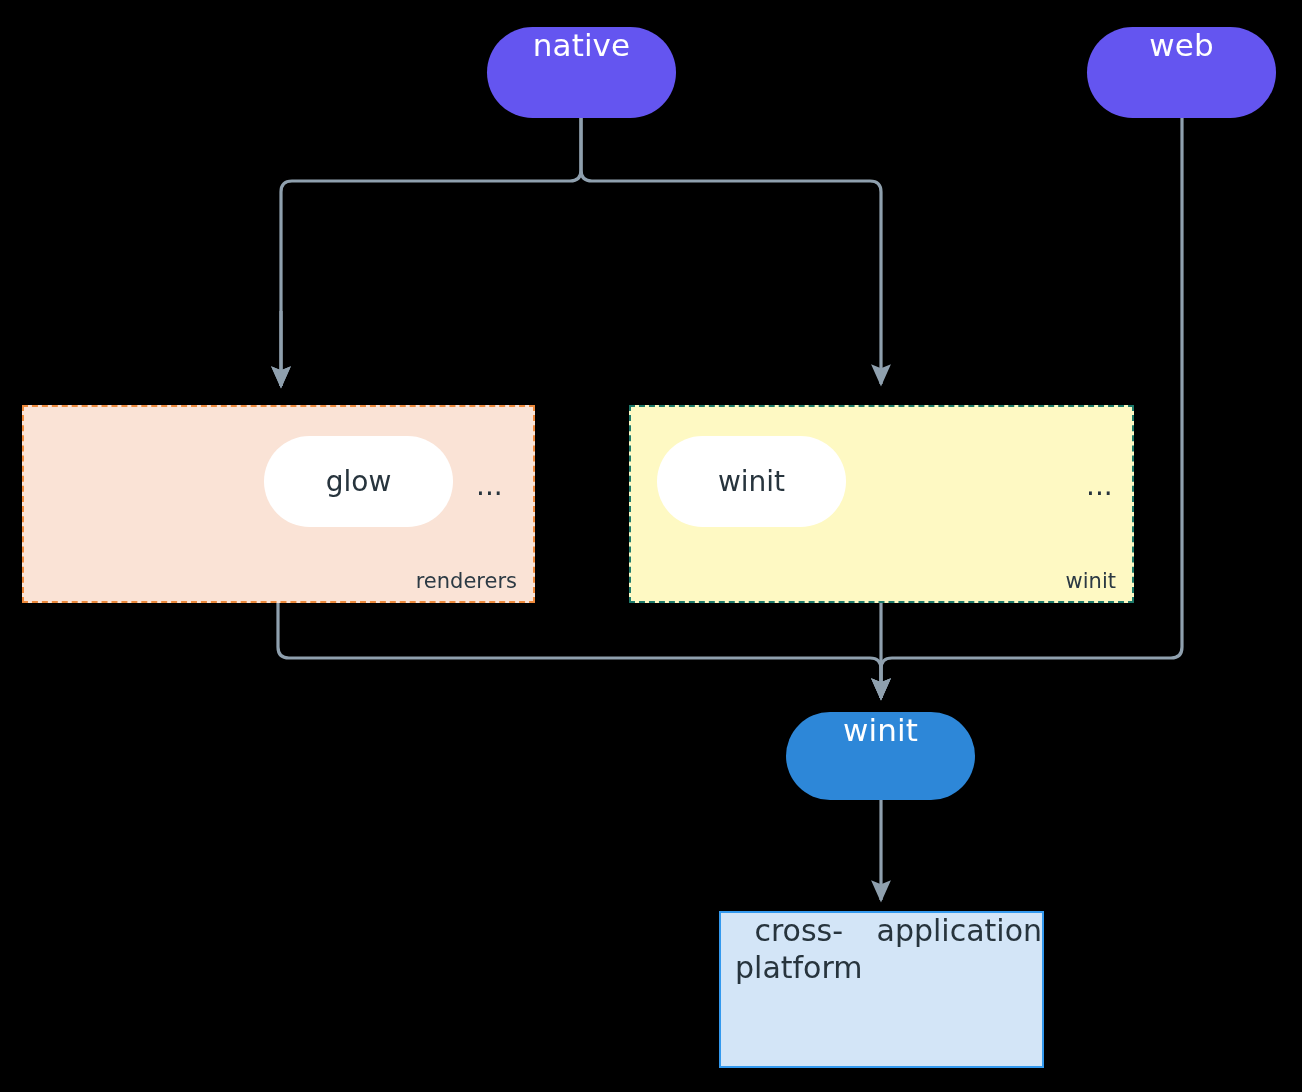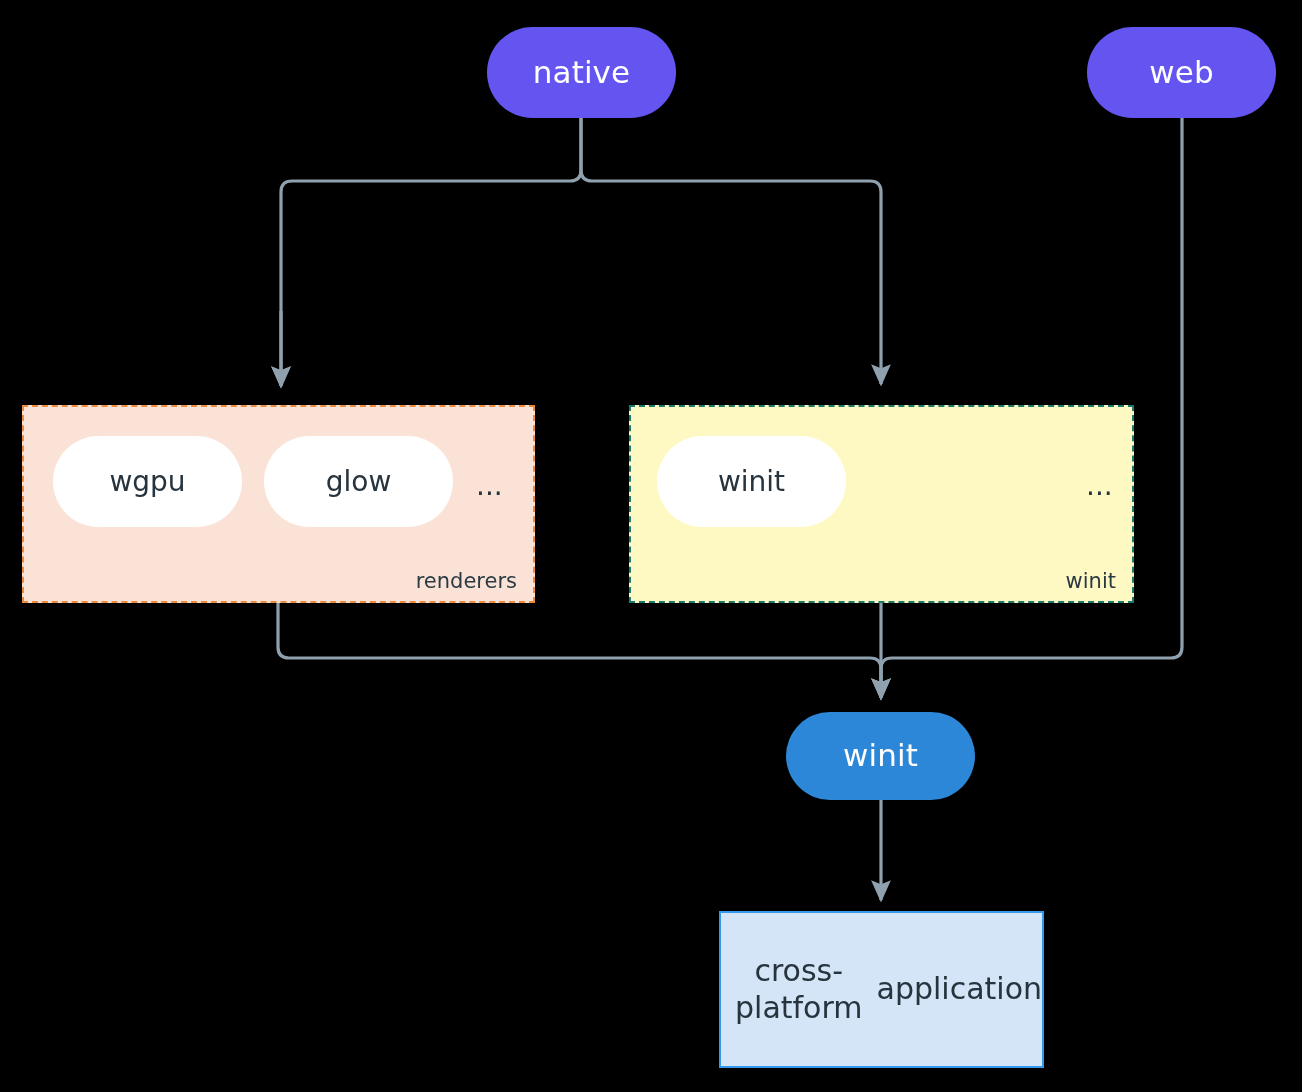--- a/index.html
+++ b/index.html
@@ -25,21 +25,20 @@
     top: 0;
     width: 1302px;
     height: 1092px;
   }
 
   
   .node {
     position: absolute;
     box-sizing: border-box;
     display: flex;
-    align-items: center;
     justify-content: center;
     text-align: center;
     line-height: 1.22;
   }
 
   
   .pill {
     border-radius: 999px;
     color: #ffffff;
     font-size: 31px;
@@ -133,23 +132,20 @@
   <div class="node pill purple" style="left:487px; top:27px; width:189px; height:91px;">
     <span>native</span>
   </div>
 
   <div class="node pill purple" style="left:1087px; top:27px; width:189px; height:91px;">
     <span>web</span>
   </div>
 
 
   <div class="group group-renderers" style="left:22px; top:405px; width:513px; height:198px;">
-    <div class="chip" style="left:29px; top:29px; width:189px; height:91px;">
-      <span>wgpu</span>
-    </div>
     <div class="chip" style="left:240px; top:29px; width:189px; height:91px;">
       <span>glow</span>
     </div>
     <div class="ellipsis" style="left:452px; top:65px;">...</div>
     <div class="group-label">renderers</div>
   </div>
 
   <div class="group group-shells" style="left:629px; top:405px; width:505px; height:198px;">
     <div class="chip" style="left:26px; top:29px; width:189px; height:91px;">
       <span>winit</span>

